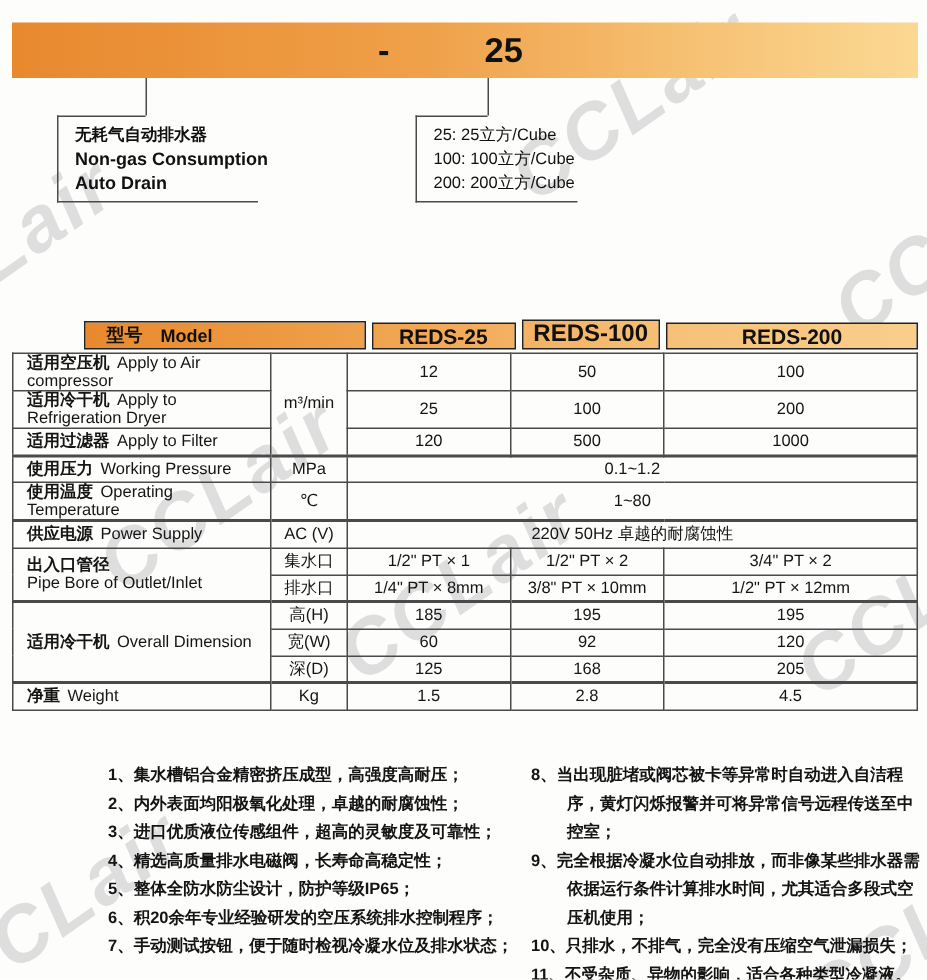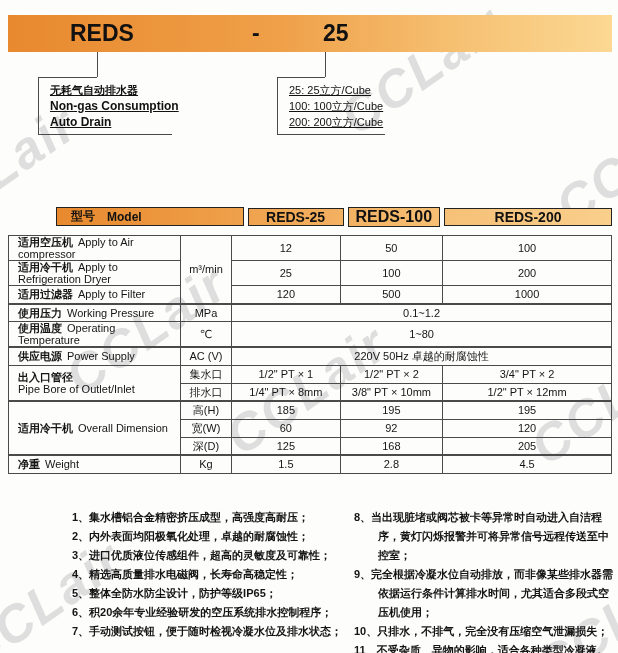--- a/index.html
+++ b/index.html
@@ -14,28 +14,28 @@
   
   .banner { position:absolute; left:8px; top:15px; width:604px; height:37px;
             background:linear-gradient(90deg,#e8892e 0%,#efa049 45%,#f6c173 75%,#fbd893 100%);
             display:flex; align-items:center; font-weight:bold; font-size:23px; color:#111; }
   .banner span { position:absolute; top:5px; }
   .banner .b1 { left:62px; } .banner .b2 { left:244px; } .banner .b3 { left:315px; }
 
   .vline { position:absolute; width:1px; background:#4a4a4a; }
   .callout-edge-top { position:absolute; height:1px; background:#4a4a4a; }
   .callout-box { position:absolute; border-left:1px solid #4a4a4a; border-bottom:1px solid #4a4a4a; }
-  .callout-text { position:absolute; font-size:11px; line-height:16px; white-space:nowrap;text-decoration:underline; }
+  .callout-text { position:absolute; font-size:11px; line-height:16px; white-space:nowrap; }
   .callout-text .zh { font-weight:bold; }
   .callout-text .en { font-weight:bold; font-size:12px; }
   .callout-text.plain div { font-weight:normal; }
 
   
   .spec { position:absolute; left:8px; top:200px; width:604px; }
-  .spec-header { height:33px; display:flex; align-items:center;padding-left:48px; }
+  .spec-header { height:33px; display:flex; align-items:flex-end;padding-left:48px; }
   .hcell { border:1px solid #222; display:flex; align-items:center; justify-content:center;
            font-weight:bold; color:#111; }
   .hcell.model { width:202px; justify-content:flex-start; padding-left:14px; font-size:12px;
            background:linear-gradient(90deg,#e8892e,#efa14b); margin-right:4px; }
   .hcell.c1 { width:104px; font-size:14px; background:linear-gradient(90deg,#f0a34e,#f3b162); margin-right:4px; }
   .hcell.c2 { width:100px; font-size:16px; background:linear-gradient(90deg,#f3b263,#f6bf74); margin-right:4px; }
   .hcell.c3 { width:182px; font-size:14px; background:linear-gradient(90deg,#f6c077,#f9cf8c); margin-right:0; }
   .htail { flex:1; background:linear-gradient(90deg,#f9d08d,#fbd795); }
 
   table.grid { width:604px; border-collapse:collapse; margin-top:2px; table-layout:fixed; }
@@ -62,21 +62,20 @@
   <div class="wm" style="left:330px; top:40px;">CCLair</div>
   <div class="wm" style="left:-95px; top:140px;">CCLair</div>
   <div class="wm" style="left:545px; top:130px;">CCLair</div>
   <div class="wm" style="left:55px; top:300px;">CCLair</div>
   <div class="wm" style="left:215px; top:360px;">CCLair</div>
   <div class="wm" style="left:520px; top:370px;">CCLair</div>
   <div class="wm" style="left:-50px; top:575px;">CCLair</div>
   <div class="wm" style="left:525px; top:590px;">CCLair</div>
 
   <div class="banner">
-    <span class="b1">REDS</span>
     <span class="b2">-</span>
     <span class="b3">25</span>
   </div>
 
   <div class="vline" style="left:97px; top:52px; height:25px;"></div>
   <div class="vline" style="left:325px; top:52px; height:25px;"></div>
 
   <div class="callout-edge-top" style="left:38px; top:77px; width:59px;"></div>
   <div class="callout-box" style="left:38px; top:77px; width:134px; height:58px;"></div>
   <div class="callout-text" style="left:50px; top:82px;">

